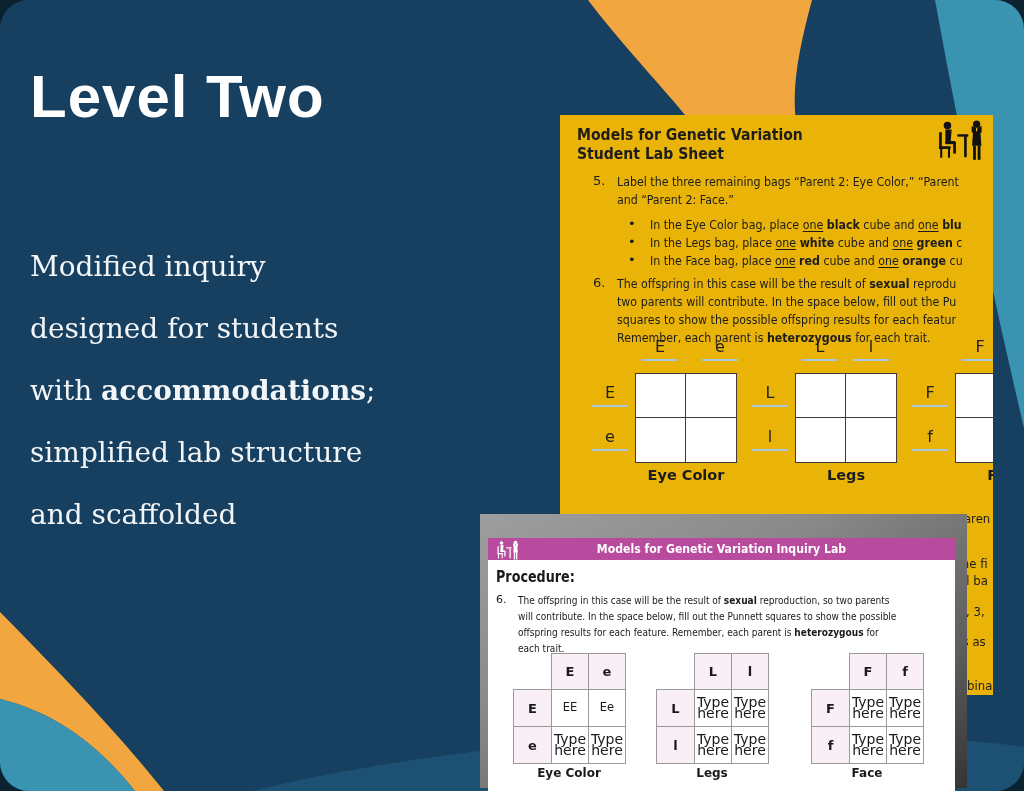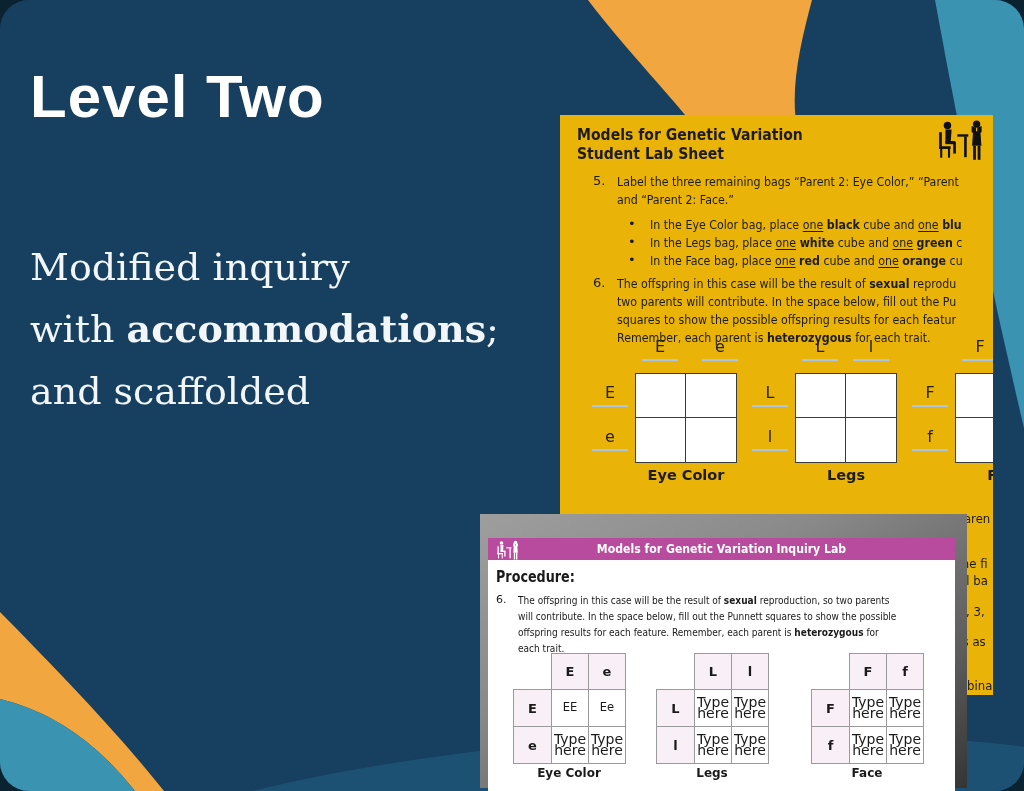--- a/index.html
+++ b/index.html
@@ -3,21 +3,21 @@
 <meta charset="utf-8">
 <style>
   html,body{margin:0;padding:0;background:#0b2230;}
   .stage{position:relative;width:1024px;height:791px;overflow:hidden;background:#173f5f;font-family:"DejaVu Sans",sans-serif;border-radius:29px;}
   .bg{position:absolute;inset:0;}
 
   
   .slide-title{position:absolute;left:30px;top:62px;color:#ffffff;
     font-family:"Liberation Sans",sans-serif;font-weight:900;font-size:60px;letter-spacing:1px;}
   .slide-body{position:absolute;left:30px;top:236px;color:#f2f6f9;
-    font-family:"DejaVu Serif",serif;font-size:38px;line-height:62px;font-weight:400;}
+    font-family:"DejaVu Serif",serif;font-size:28px;line-height:62px;font-weight:400;}
   .slide-body .b{font-weight:bold;text-align:right;}
 
   
   .b{font-weight:bold;}
   .u{text-decoration:underline;text-underline-offset:2px;}
 
   
   .doc1{position:absolute;left:560px;top:115px;width:433px;height:580px;background:#eab308;color:#1c1c1c;overflow:hidden;z-index:1;}
   .d1-line{position:absolute;white-space:nowrap;font-size:13px;line-height:18px;transform:scaleX(.85);transform-origin:left top;}
   .d1-title{position:absolute;left:17px;top:10px;font-size:16.5px;line-height:19px;font-weight:bold;transform:scaleX(.85);transform-origin:left top;white-space:nowrap;}
@@ -67,21 +67,23 @@
     <path d="M 252,791 C 420,750 640,730 800,733 C 905,735 985,741 1024,747 L 1024,791 Z" fill="#1d5174"></path>
     <path d="M 588,0 C 630,55 672,96 700,134 L 798,134 C 789,92 800,45 812,0 Z" fill="#f1a63f"></path>
     <path d="M 935,0 Q 976,225 1024,428 L 1024,0 Z" fill="#3b93b2"></path>
     <path d="M 0,612 C 55,668 112,726 164,791 L 135,791 C 92,737 48,711 0,699 Z" fill="#f1a63f"></path>
     <path d="M 0,699 C 48,711 92,737 135,791 L 0,791 Z" fill="#3b93b2"></path>
   </svg>
 
   <div class="slide-title">Level Two</div>
   <div class="slide-body">
     <div><span>Modified inquiry</span></div>
+    <div><span>designed for students</span></div>
     <div><span>with </span><span class="b">accommodations</span><span>;</span></div>
+    <div><span>simplified lab structure</span></div>
     <div><span>and scaffolded</span></div>
   </div>
 
   <div class="doc1">
     <div class="d1-title">
       <div>Models for Genetic Variation</div>
       <div>Student Lab Sheet</div>
     </div>
 
     <svg class="icon-people" style="left:376px;top:4px" width="50" height="42" viewBox="0 0 48 40" fill="#111111">

